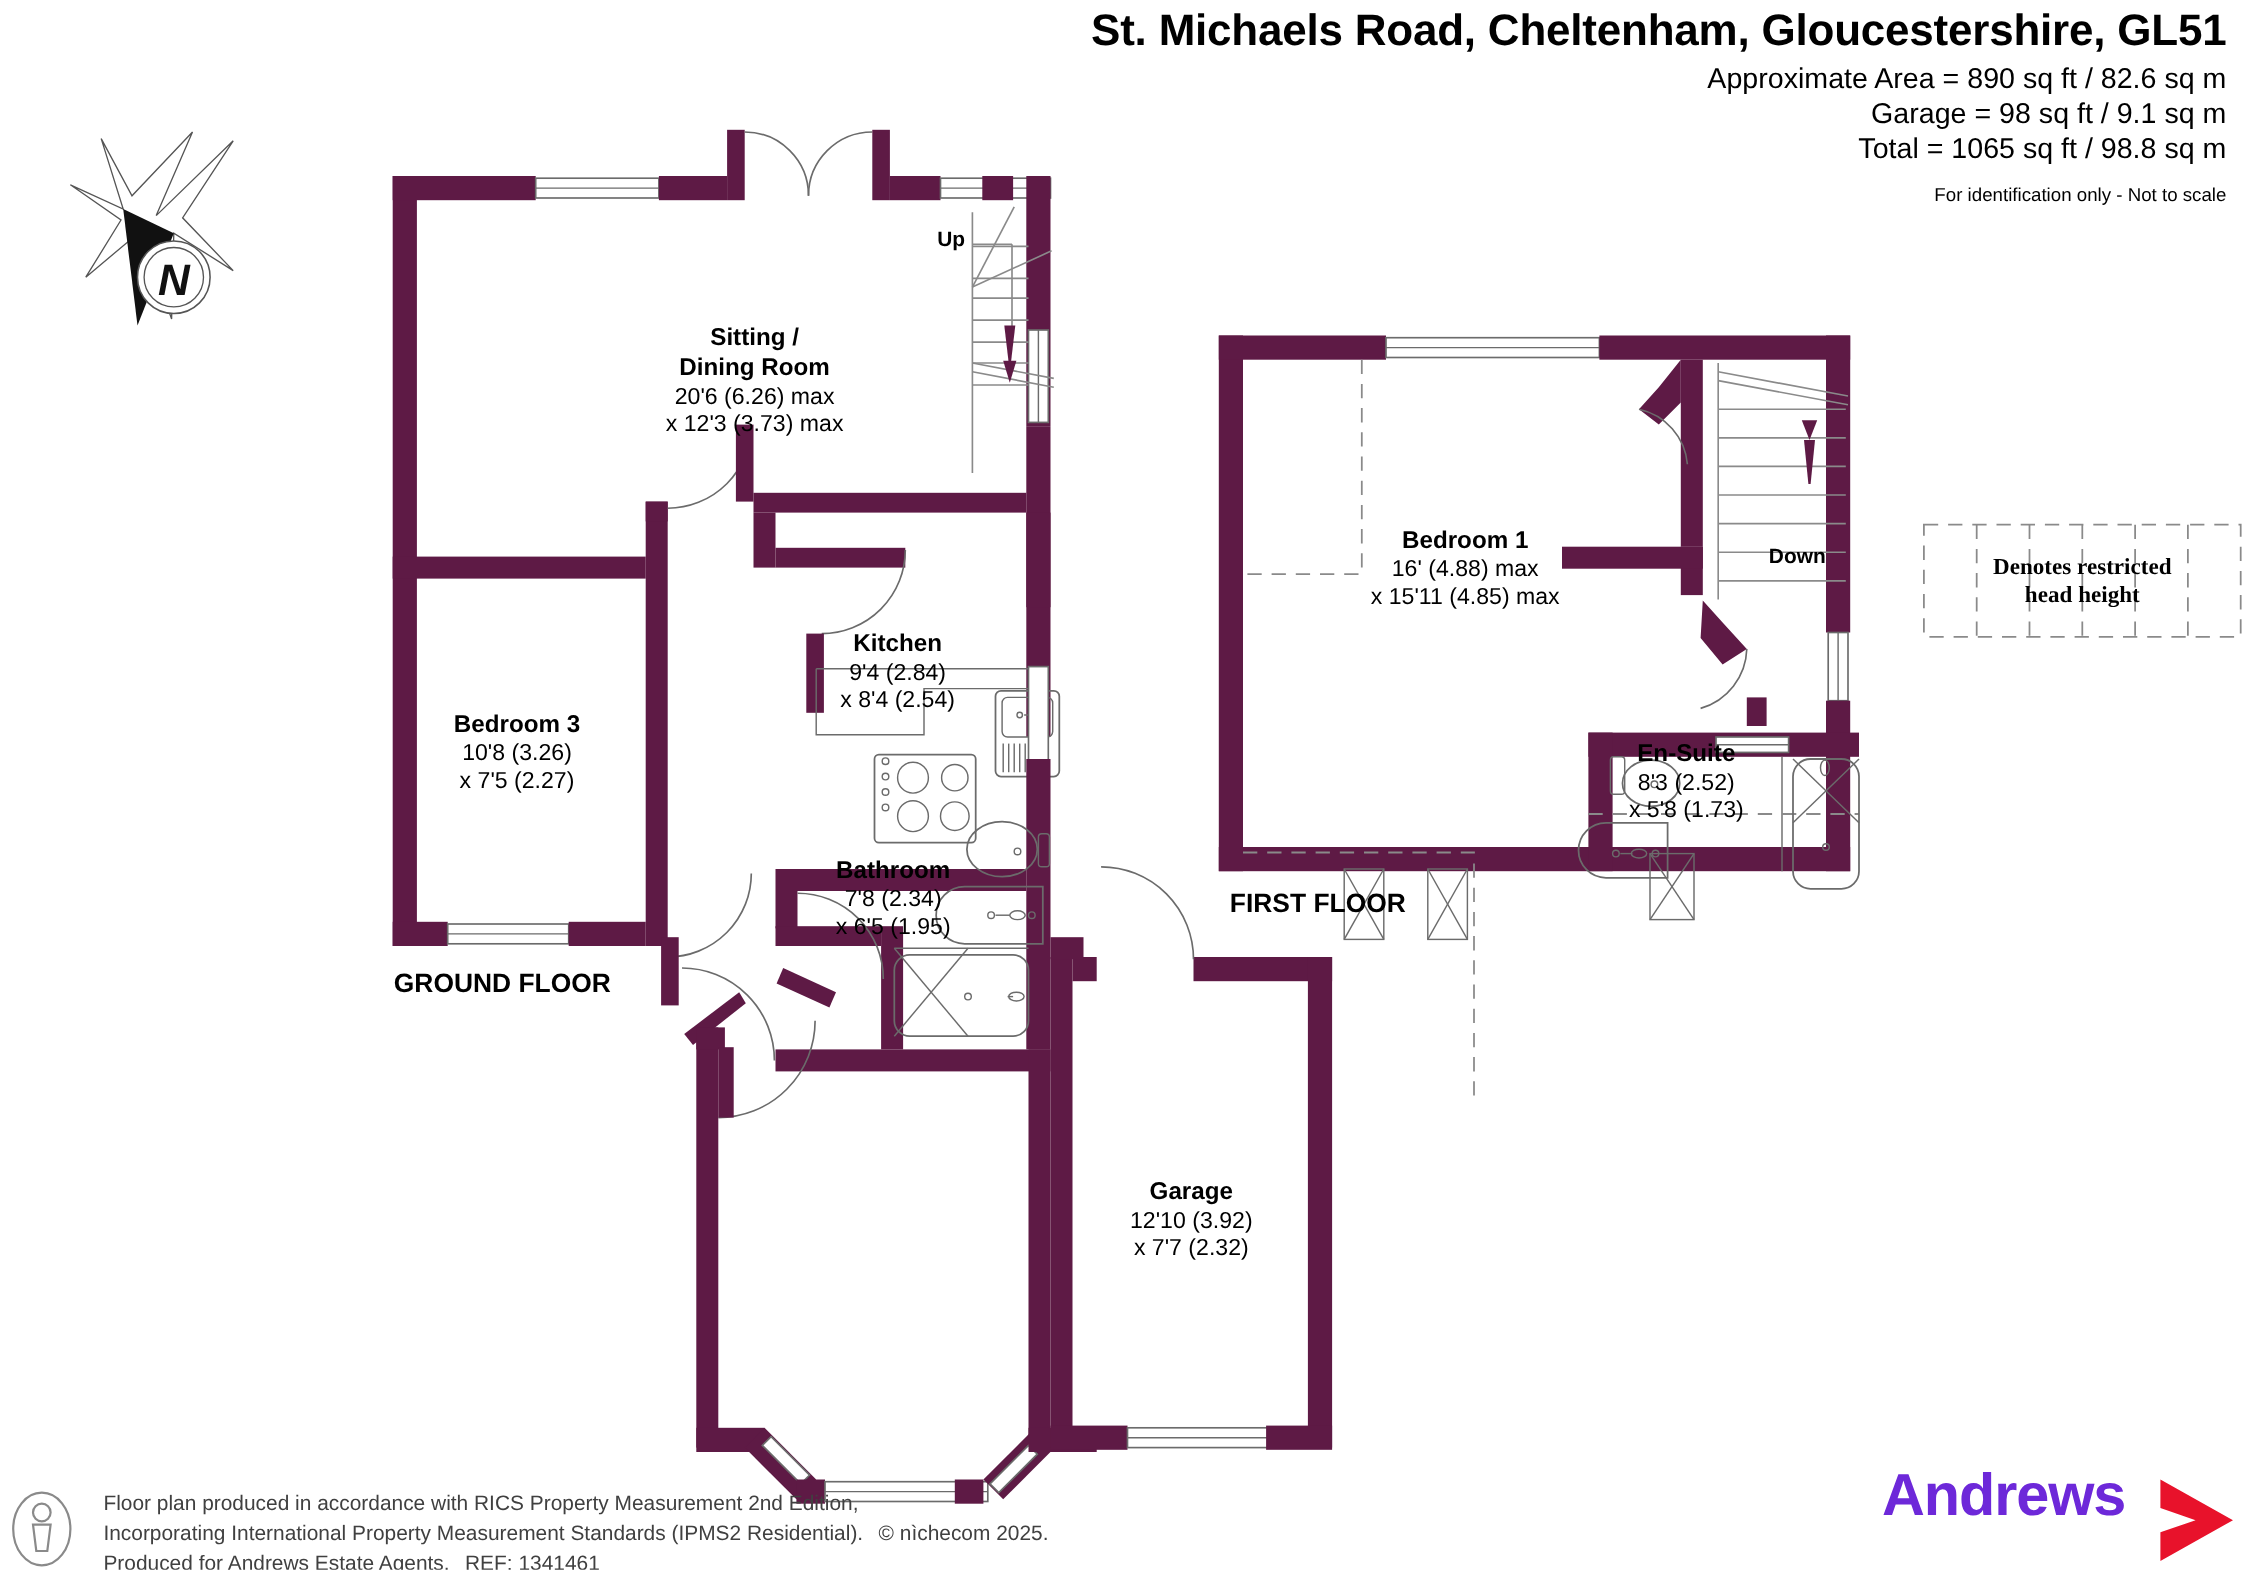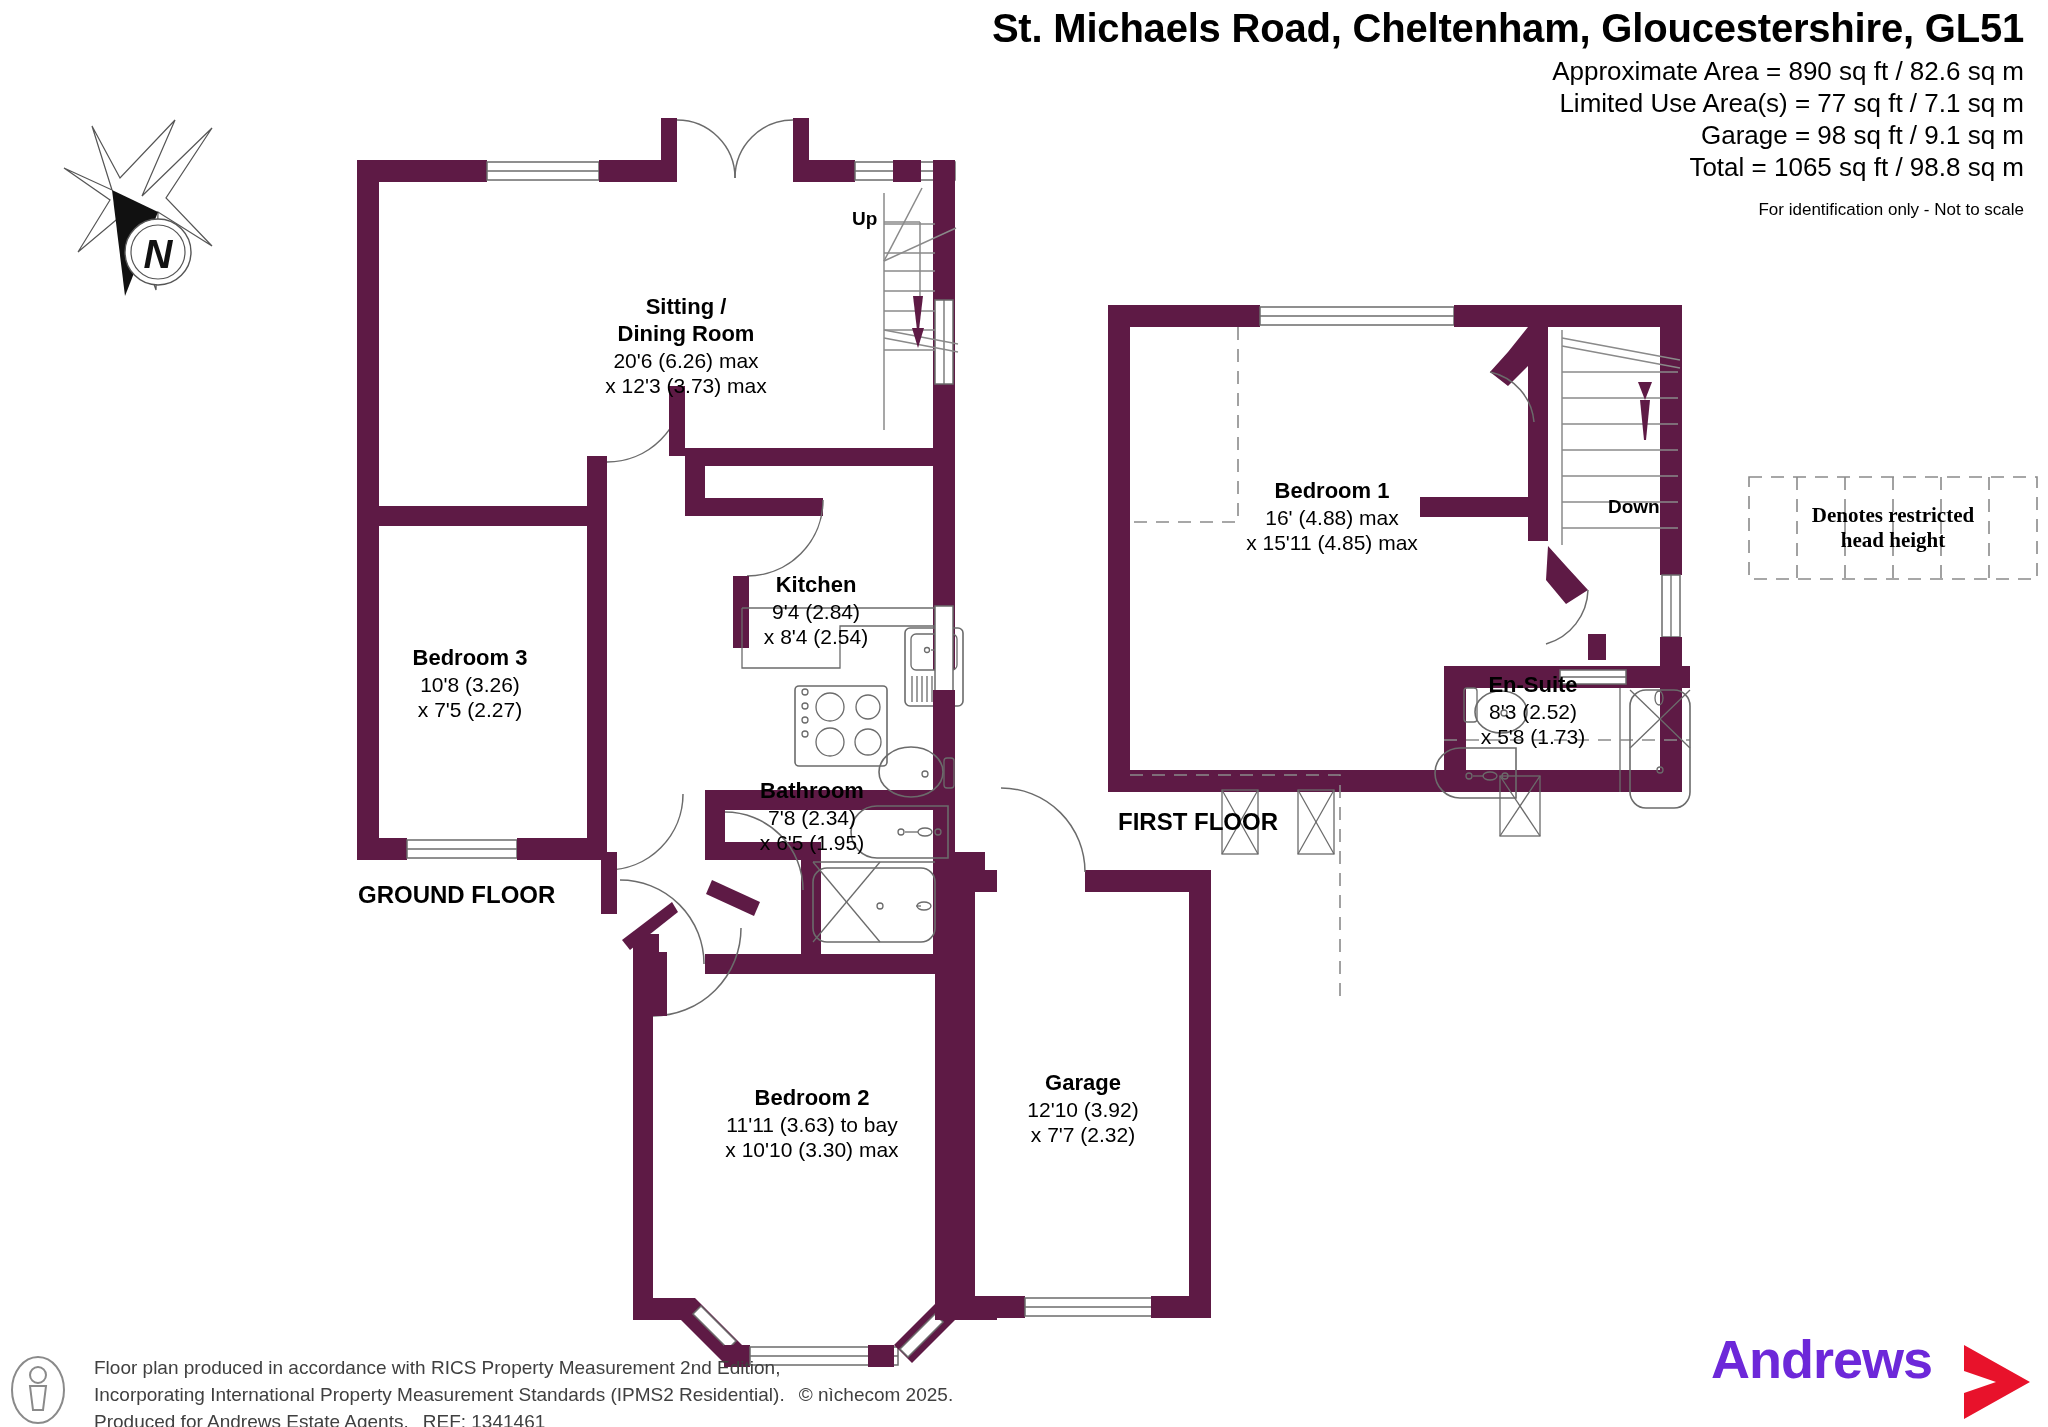--- a/index.html
+++ b/index.html
@@ -365,21 +365,20 @@
 
     <g>
       <path d="M1964,1345 L2030,1382 L1964,1419 L1964,1393 L1996,1382 L1964,1371 Z" fill="#e8122b"></path>
     </g>
   </svg>
 
   <div id="title">St. Michaels Road, Cheltenham, Gloucestershire, GL51</div>
 
   <div id="areas">
     <div>Approximate Area = 890 sq ft / 82.6 sq m</div>
-    <div>Limited Use Area(s) = 77 sq ft / 7.1 sq m</div>
     <div>Garage = 98 sq ft / 9.1 sq m</div>
     <div>Total = 1065 sq ft / 98.8 sq m</div>
     <div class="note">For identification only - Not to scale</div>
   </div>
 
   <div class="room" style="left:516px;top:294px;width:340px;">
     <div class="nm">Sitting /</div>
     <div class="nm">Dining Room</div>
     <div class="dim">20'6 (6.26) max</div>
     <div class="dim">x 12'3 (3.73) max</div>
@@ -396,25 +395,20 @@
     <div class="dim">9'4 (2.84)</div>
     <div class="dim">x 8'4 (2.54)</div>
   </div>
 
   <div class="room" style="left:692px;top:778px;width:240px;">
     <div class="nm">Bathroom</div>
     <div class="dim">7'8 (2.34)</div>
     <div class="dim">x 6'5 (1.95)</div>
   </div>
 
-  <div class="room" style="left:672px;top:1085px;width:280px;">
-    <div class="nm">Bedroom 2</div>
-    <div class="dim">11'11 (3.63) to bay</div>
-    <div class="dim">x 10'10 (3.30) max</div>
-  </div>
 
   <div class="room" style="left:963px;top:1070px;width:240px;">
     <div class="nm">Garage</div>
     <div class="dim">12'10 (3.92)</div>
     <div class="dim">x 7'7 (2.32)</div>
   </div>
 
   <div class="room" style="left:1172px;top:478px;width:320px;">
     <div class="nm">Bedroom 1</div>
     <div class="dim">16' (4.88) max</div>

